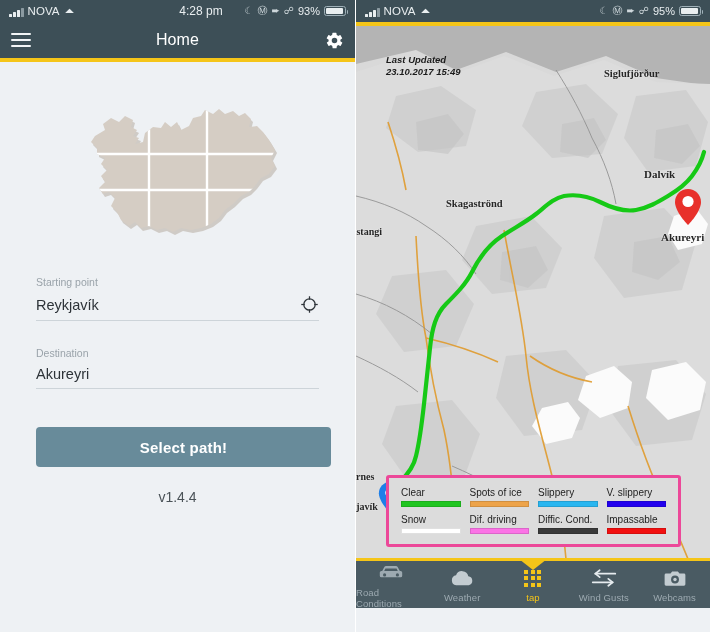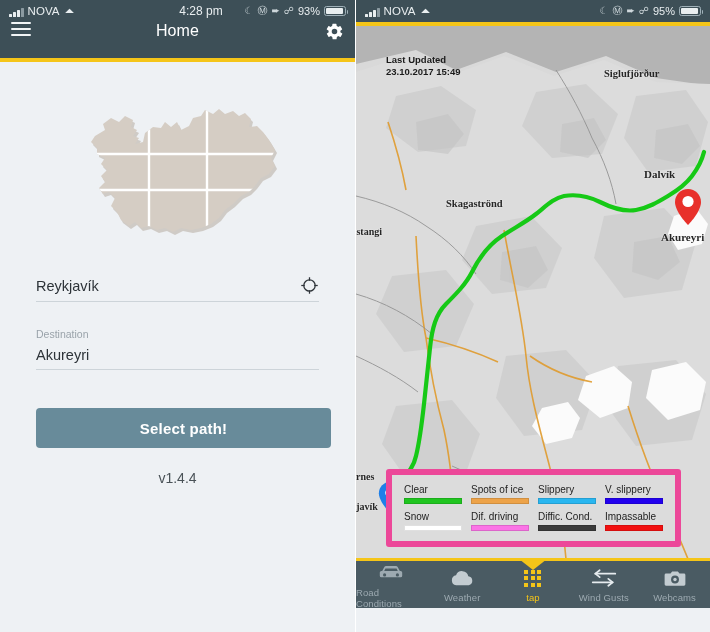--- a/index.html
+++ b/index.html
@@ -43,21 +43,21 @@
     position: relative; padding: 1px;
   }
   .sb-batt::after {
     content: ""; position: absolute; right: -3px; top: 3px;
     width: 1.5px; height: 4px; background: #9fb0b8; border-radius: 0 1px 1px 0;
   }
   .sb-batt i { display: block; height: 100%; background: #e9eef0; border-radius: 1px; }
 
   
   .appbar {
-    height: 36px; background: #3d4f57; display: flex; align-items: flex-start;
+    height: 36px; background: #3d4f57; display: flex; align-items: center;
     padding: 0 11px; position: relative;
   }
   .hamburger { width: 20px; display: flex; flex-direction: column; gap: 4px; cursor: pointer; }
   .hamburger span { display: block; height: 2px; background: #f2f5f6; border-radius: 1px; }
   .appbar-title {
     position: absolute; left: 46px; right: 46px; text-align: center;
     color: #ffffff; font-size: 16px; font-weight: 500; letter-spacing: .1px;
     white-space: nowrap; overflow: hidden; text-overflow: ellipsis;
   }
   .appbar-action {
@@ -87,32 +87,32 @@
     color: #ffffff; font-size: 15px; font-weight: 700; letter-spacing: .2px;
     font-family: "Liberation Sans", sans-serif; cursor: pointer;
   }
   .version { text-align: center; margin-top: 22px; font-size: 14px; color: #4a5257; }
 
   
   .map-body { height: 533px; position: relative; overflow: hidden; background: #c9c9c9; }
   .map-svg { position: absolute; inset: 0; width: 355px; height: 533px; display: block; }
   .last-updated {
     position: absolute; left: 30px; top: 28px; font-size: 9.5px; font-weight: 700;
-    color: #1b1b1b; line-height: 1.28; z-index: 5; white-space: nowrap;
+    color: #1b1b1b; line-height: 1.28; z-index: 5; white-space: nowrap; font-style: italic;
   }
   .map-label {
     position: absolute; font-weight: 700; color: #262626; z-index: 4;
     white-space: nowrap; text-shadow: 0 0 2px rgba(255,255,255,.75); font-family: Liberation Serif, serif;
   }
   .pin { position: absolute; z-index: 6; }
 
   
   .legend {
     position: absolute; left: 30px; bottom: 12px; width: 295px;
-    background: #dcdcdc; border: 6px solid #ec4899; border-radius: 3px;
+    background: #dcdcdc; border: 3px solid #ec4899; border-radius: 3px;
     padding: 9px 12px 10px 12px; z-index: 8;
   }
   .legend-grid { display: grid; grid-template-columns: repeat(4, 1fr); gap: 7px 9px; }
   .legend-item { }
   .legend-text { font-size: 10px; color: #1d1d1d; margin-bottom: 3px; white-space: nowrap; }
   .legend-swatch { height: 6px; width: 100%; border: 1px solid rgba(0,0,0,.12); }
 
   
   .tabbar {
     height: 49px; background: #4a5b63; display: flex; align-items: center;
@@ -218,20 +218,21 @@
               <line x1="0" y1="54" x2="210" y2="54"></line>
               <line x1="0" y1="90" x2="210" y2="90"></line>
             </g>
           </svg>
         </div>
       </div>
 
       <div class="form">
 
         <div class="field">
+          <div class="field-label">Starting point</div>
           <div class="field-row">
             <div class="field-value">Reykjavík</div>
             <div class="gps-icon">
               <svg width="19" height="19" viewBox="0 0 24 24" fill="none" stroke="#2d3338" stroke-width="1.6">
                 <circle cx="12" cy="12" r="7.2"></circle>
                 <line x1="12" y1="1.6" x2="12" y2="6"></line>
                 <line x1="12" y1="18" x2="12" y2="22.4"></line>
                 <line x1="1.6" y1="12" x2="6" y2="12"></line>
                 <line x1="18" y1="12" x2="22.4" y2="12"></line>
               </svg>

